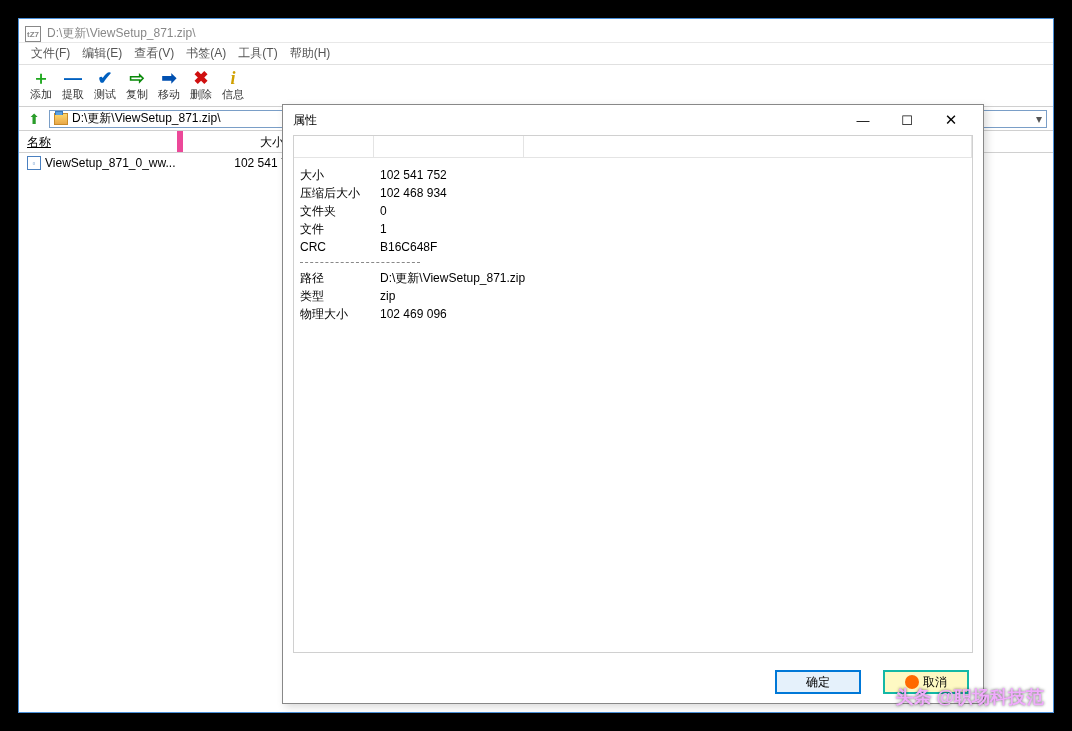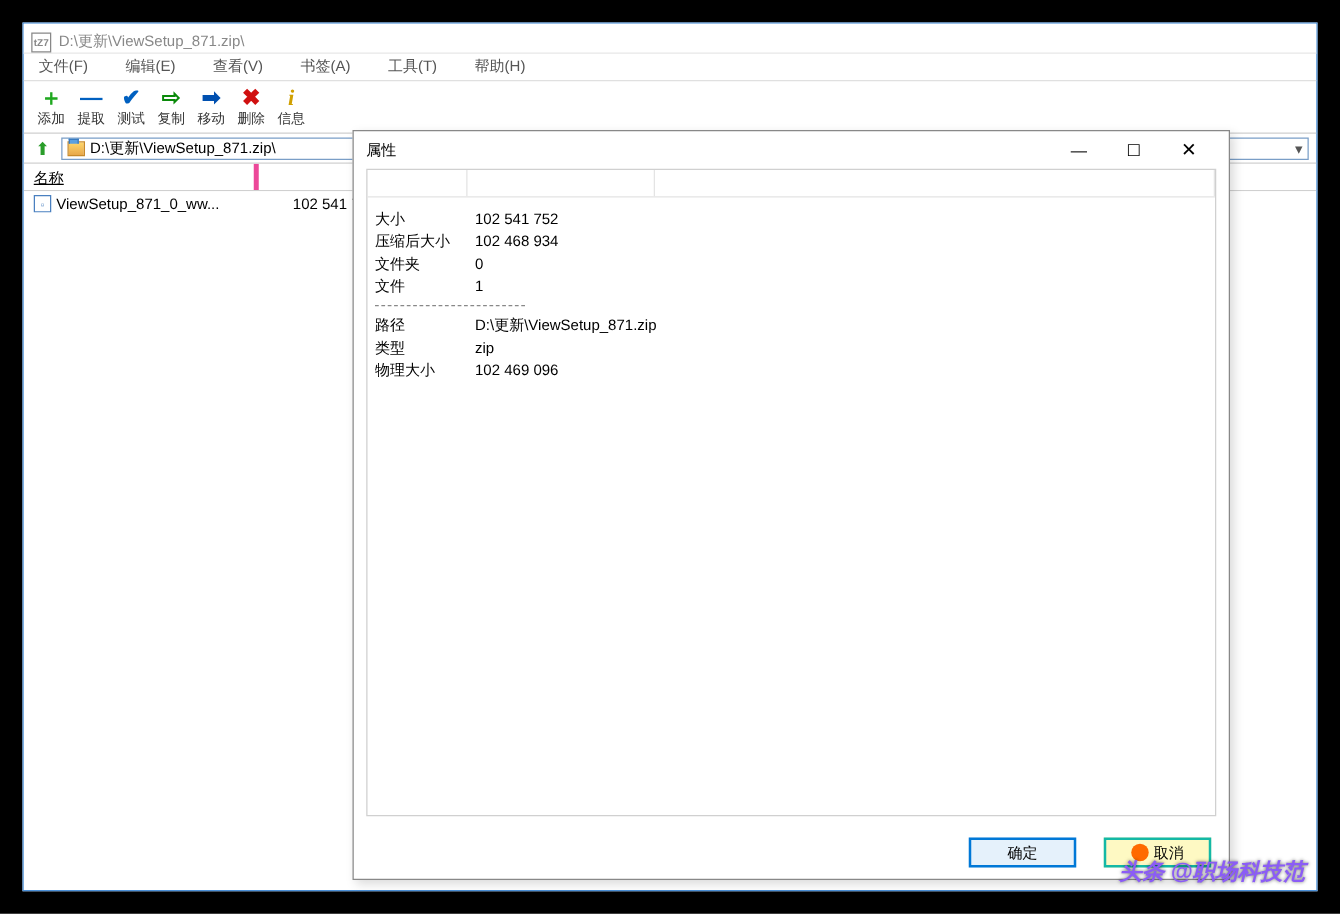--- a/index.html
+++ b/index.html
@@ -41,21 +41,21 @@
       font-size: 8px;
       color: #888;
       font-weight: bold;
     }
     .title-text { color: #888; font-size: 12px; }
     .menu-bar {
       height: 22px;
       display: flex;
       align-items: center;
       padding: 0 6px;
-      gap: 18px;
+      gap: 0;
       border-bottom: 1px solid #e0e0e0;
       color: #555;
     }
     .menu-item { padding: 2px 6px; cursor: default; }
     .toolbar {
       height: 42px;
       display: flex;
       align-items: center;
       padding: 2px 6px;
       gap: 0;
@@ -120,21 +120,21 @@
       display: flex;
       flex-direction: column;
       overflow: hidden;
     }
     .list-header {
       height: 22px;
       display: flex;
       border-bottom: 1px solid #d0d0d0;
       background: #fff;
     }
-    .col-name { width: 188px; padding: 3px 8px; border-right: 4px solid #ec4899; text-decoration: underline; }
+    .col-name { width: 164px; padding: 3px 8px; border-right: 6px solid #ec4899; text-decoration: underline; }
     .col-size { width: 110px; padding: 3px 8px; text-align: right; border-right: 1px solid #e4e4e4; }
     .list-body { flex:1; background:#fff; }
     .list-row {
       display: flex;
       height: 20px;
       align-items: center;
     }
     .cell-name { width: 180px; padding: 0 8px; display:flex; align-items:center; gap:4px; white-space:nowrap; overflow:hidden; }
     .cell-size { width: 110px; padding: 0 8px; text-align: right; }
     .file-icon {
@@ -215,22 +215,21 @@
       justify-content: center;
       font-size: 12px;
     }
     .dlg-btn.primary { border: 2px solid #0078d7; background: #e5f1fb; }
     .watermark {
       position: absolute;
       right: 28px;
       bottom: 22px;
       font-size: 18px;
       font-weight: bold;
-      color: #8b5cf6;
-      font-style: italic;
+      color: #f0abfc;
       text-shadow: 0 0 3px rgba(0,0,0,0.6);
       display:flex; align-items:center; gap:6px;
     }
     .wm-dot { width:22px; height:22px; background:#ff6a00; border-radius:50%; display:inline-block; }
   </style>
 </head>
 <body>
 
 <div class="app-window">
 
@@ -336,20 +335,24 @@
         <div class="prop-value">102 468 934</div>
       </div>
       <div class="prop-row">
         <div class="prop-label">文件夹</div>
         <div class="prop-value">0</div>
       </div>
       <div class="prop-row">
         <div class="prop-label">文件</div>
         <div class="prop-value">1</div>
       </div>
+      <div class="prop-row">
+        <div class="prop-label">CRC</div>
+        <div class="prop-value">B16C648F</div>
+      </div>
       <div class="prop-sep"></div>
       <div class="prop-row">
         <div class="prop-label">路径</div>
         <div class="prop-value">D:\更新\ViewSetup_871.zip</div>
       </div>
       <div class="prop-row">
         <div class="prop-label">类型</div>
         <div class="prop-value">zip</div>
       </div>
       <div class="prop-row">

